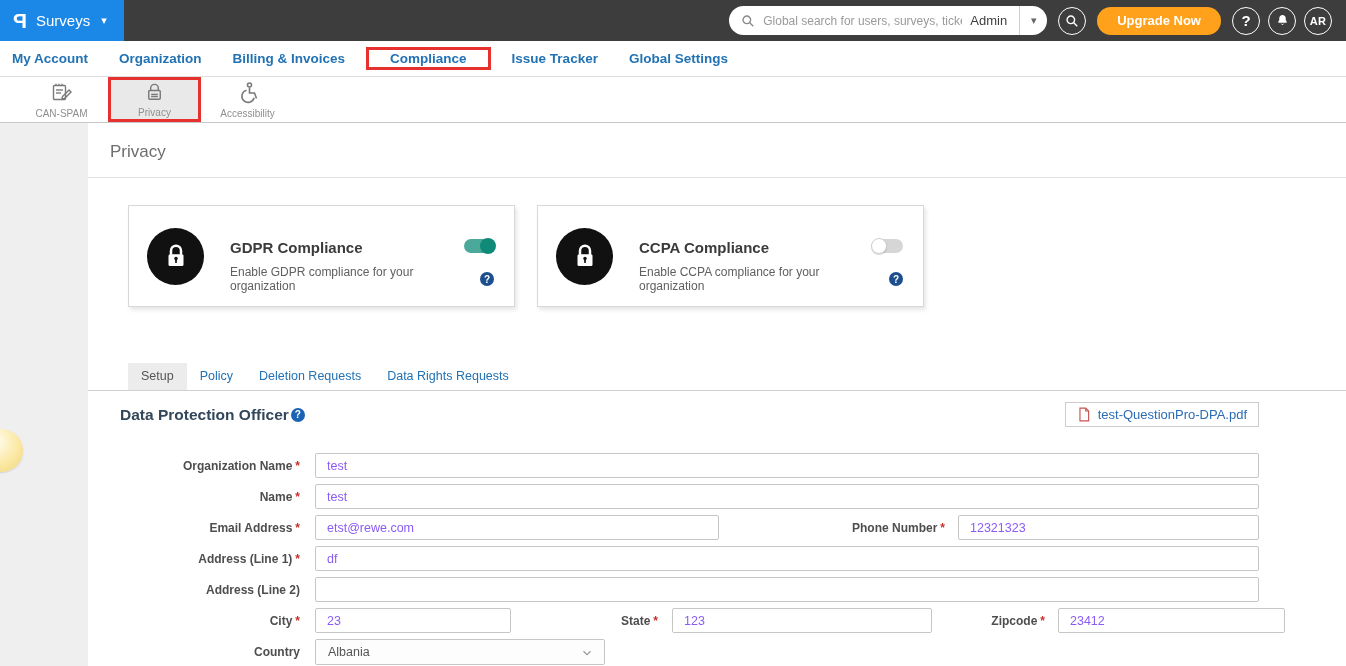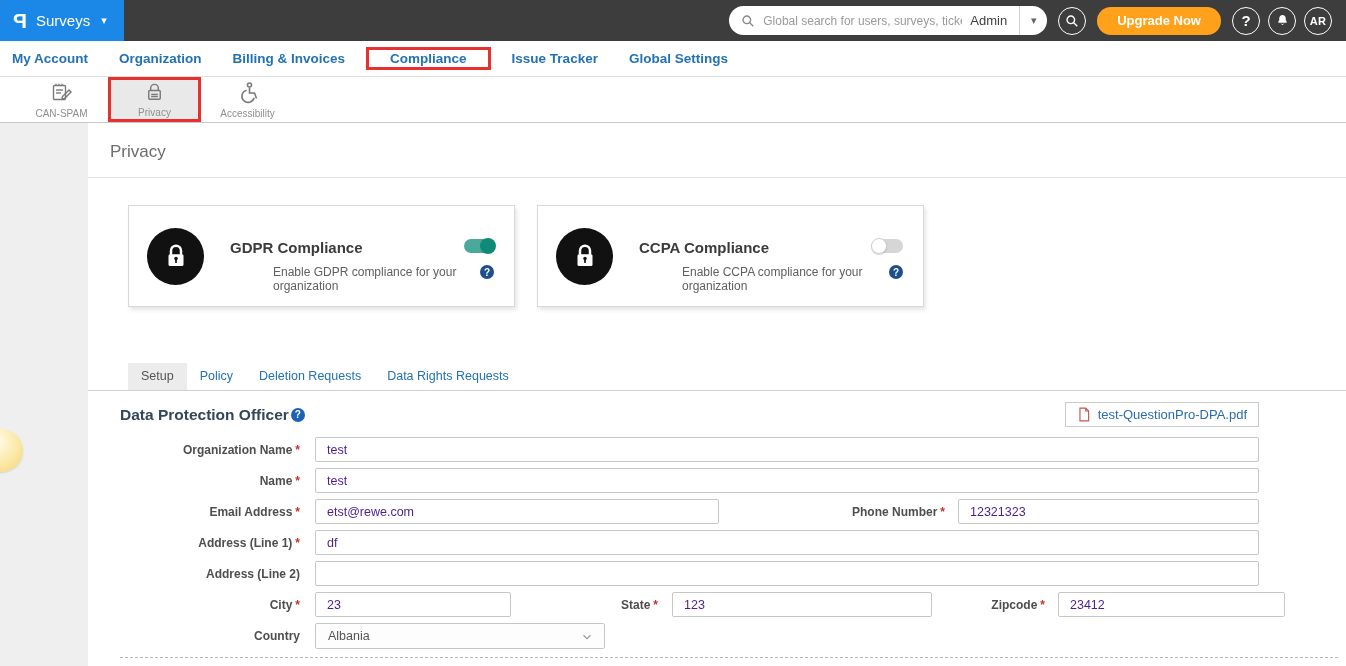--- a/index.html
+++ b/index.html
@@ -45,48 +45,48 @@
   .page-title { padding:19px 0 0 22px; font-size:17px; color:#6e6e6e; }
   .title-hr { margin-top:15px; border:none; border-top:1px solid #e2e2e2; }
 
   .cards { display:flex; gap:22px; margin:27px 0 0 40px; }
   .card { width:387px; height:102px; background:#fff; border:1px solid #d8d8d8; box-shadow:2px 3px 4px rgba(0,0,0,.10);
           display:flex; align-items:center; padding:0 20px 0 18px; }
   .lock-badge { width:57px; height:57px; border-radius:50%; background:#111; display:flex; align-items:center; justify-content:center; flex:none; }
   .card-main { flex:1; margin-left:26px; }
   .card-top { display:flex; align-items:flex-start; justify-content:space-between;margin-top:20px; }
   .card-title { font-size:15px; font-weight:700; color:#3b3b3b; }
-  .card-desc-row { display:flex; align-items:flex-start; margin-top:9px;margin-left:43px; }
+  .card-desc-row { display:flex; align-items:center; margin-top:9px; }
   .card-desc { font-size:12px; color:#606060; }
   .help-dot { width:14px; height:14px; border-radius:50%; background:#1d4f8f; color:#fff; font-size:10px; font-weight:700;
               display:inline-flex; align-items:center; justify-content:center; margin-left:18px; cursor:pointer; flex:none; }
   .toggle { position:relative; width:30px; height:14px; border-radius:7px; cursor:pointer; flex:none; }
   .toggle.on { background:#4aa99a; }
   .toggle.on .knob { position:absolute; right:-2px; top:-1px; width:16px; height:16px; border-radius:50%; background:#0f8a78; }
   .toggle.off { background:#d6d6d6; }
   .toggle.off .knob { position:absolute; left:-2px; top:-1px; width:16px; height:16px; border-radius:50%; background:#fff; border:1px solid #cfcfcf; box-shadow:0 1px 1px rgba(0,0,0,.15); }
 
   .tabs { display:flex; align-items:flex-end; margin-top:40px; padding-left:40px; border-bottom:1px solid #d0d0d0; }
   .tab { padding:6px 13px 7px; font-size:12.5px; color:#2272b4; cursor:pointer; white-space:nowrap;margin-top:16px; }
   .tab.active { background:#ececec; color:#555; }
 
   .section-head { display:flex; align-items:center; justify-content:space-between; margin:11px 87px 0 32px; }
   .sh-left { display:flex; align-items:center; gap:0; }
   .sh-title { font-size:15.5px; font-weight:700; color:#33475b; }
   .pdf-chip { display:flex; align-items:center; gap:7px; border:1px solid #ccc; border-radius:0; padding:4px 11px; background:#fff; cursor:pointer; }
   .pdf-chip .pdf-name { font-size:13px; color:#2b6cb5; }
 
-  .form { margin-top:10px; }
+  .form { margin-top:26px; }
   .frow { display:flex; align-items:center; height:25px; margin-bottom:6px; }
   .lbl { width:227px; padding-right:15px; text-align:right; font-size:12px; font-weight:700; color:#4e4e4e; flex:none; }
   .lbl .req { color:#c9302c; margin-left:3px; }
   .lbl.w-phone { width:239px; padding-right:13px; }
   .lbl.w-state { width:161px; padding-right:14px; }
   .lbl.w-zip { width:126px; padding-right:13px; }
-  .tin { height:25px; border:1px solid #c6c6c6; border-radius:2px; padding:0 11px; font-size:12.5px; color:#4c1d95; background:#fff; outline:none; font-family:"Liberation Sans",sans-serif; }
+  .tin { height:25px; border:1px solid #c6c6c6; border-radius:2px; padding:0 11px; font-size:12.5px; color:#8b5cf6; background:#fff; outline:none; font-family:"Liberation Sans",sans-serif; }
   .w-full { width:944px; } .w-email { width:404px; } .w-phone-in { width:301px; }
   .w-city { width:196px; } .w-state-in { width:260px; } .w-zip-in { width:227px; }
   .select { position:relative; width:290px; height:26px; border:1px solid #c6c6c6; border-radius:2px; background:#fdfdfd;
             display:flex; align-items:center; padding:0 30px 0 12px; font-size:12.5px; color:#555; cursor:pointer; }
   .select .chev { position:absolute; right:10px; top:6px; }
 
   .footer { display:flex; justify-content:flex-end; margin:9px 8px 0 32px; border-top:1px dashed #b9b9b9; padding-top:8px; }
   .save-btn { height:26px; padding:0 16px; background:#1b87e6; border:none; border-radius:3px; color:#fff; font-size:13px;
               font-family:"Liberation Sans",sans-serif; cursor:pointer; }
 </style>

